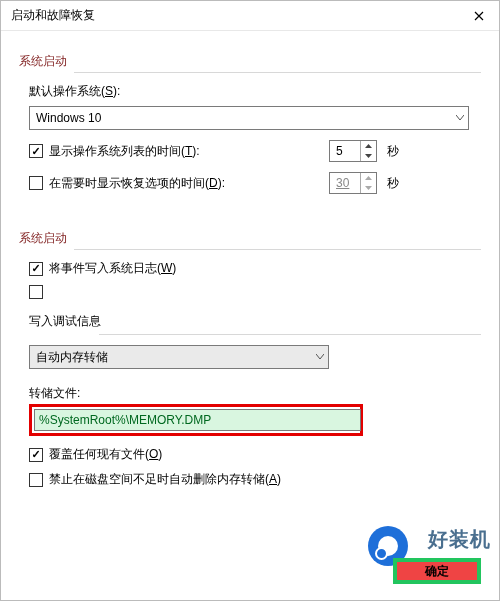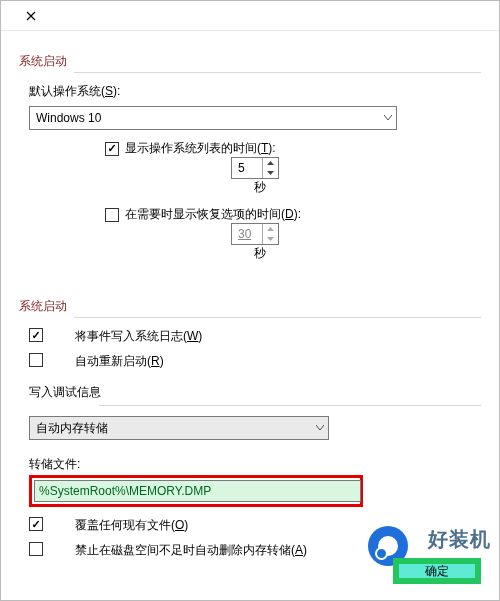--- a/index.html
+++ b/index.html
@@ -5,54 +5,55 @@
   * { box-sizing: border-box; margin: 0; padding: 0; font-family: "Microsoft YaHei", "Segoe UI", sans-serif; font-size: 12px; }
   body { background: #fff; width: 500px; height: 601px; border: 1px solid #bbb; position: relative; }
   .titlebar { height: 30px; display: flex; justify-content: space-between; align-items: center; padding: 0 0 0 10px; border-bottom: 1px solid #e8e8e8; }
   .titlebar .title { font-size: 12px; color: #000; }
   .titlebar .close { width: 40px; height: 30px; display: flex; align-items: center; justify-content: center; }
   .content { padding: 8px 18px; }
   .section { margin-top: 14px; }
   .section-header { color: #7f1d1d; margin-bottom: 2px; }
   .section-body { padding-left: 10px; }
   .group-divider { border-top: 1px solid #d8d8d8; margin-top: 2px; margin-bottom: 10px; margin-left: 55px; }
-  .row { display: flex; align-items: flex-start; margin: 8px 0; gap: 26px; }
+  .row { display: flex; align-items: center; margin: 8px 0; }
   .label { color: #000; }
   .underline-hotkey { text-decoration: underline; }
-  .select { width: 368px; height: 24px; border: 1px solid #7a7a7a; background: #fff; display: flex; align-items: center; justify-content: space-between; padding: 0 4px 0 6px; }
+  .select { width: 440px; height: 24px; border: 1px solid #7a7a7a; background: #fff; display: flex; align-items: center; justify-content: space-between; padding: 0 4px 0 6px; }
   .select .chev { font-size: 10px; color: #555; }
   .checkbox { width: 14px; height: 14px; border: 1px solid #333; background: #fff; display: inline-flex; align-items: center; justify-content: center; margin-right: 6px; flex-shrink: 0; }
   .checkbox.checked::after { content: "✓"; font-size: 11px; line-height: 1; color: #000; font-weight: bold; }
   .spinner { width: 48px; height: 22px; border: 1px solid #7a7a7a; display: flex; align-items: stretch; background: #fff; }
   .spinner.disabled { color: #888; }
   .spinner .val { flex: 1; display: flex; align-items: center; padding-left: 6px; }
   .spinner .controls { width: 16px; display: flex; flex-direction: column; border-left: 1px solid #aaa; }
   .spinner .arrow { flex: 1; display: flex; align-items: center; justify-content: center; }
   .spinner .arrow svg { display: block; }
-  .timing-row { display: flex; align-items: center; margin: 10px 0; flex-direction: column; }
+  .timing-row { display: flex; align-items: center; margin: 10px 0; }
   .timing-row .chk-label { width: 300px; display: flex; align-items: center; }
   .timing-row .unit { margin-left: 10px; color: #000; }
   .small-select { width: 300px; height: 24px; border: 1px solid #7a7a7a; background: #eaeaea; display: flex; align-items: center; justify-content: space-between; padding: 0 4px 0 6px; gap: 25px; }
   .textfield { width: 327px; height: 22px; border: 1px solid #7a7a7a; background: #d9f6e0; display: flex; align-items: center; padding: 0 4px; color: #006820; }
   .highlight-box { border: 3px solid #e30000; padding: 2px; width: 334px; margin-top: 2px; }
   .buttons { position: absolute; right: 18px; bottom: 16px; display: flex; gap: 8px; }
   .btn { width: 88px; height: 26px; border: 1px solid #0078d7; background: #e1e1e1; display: flex; align-items: center; justify-content: center; }
-  .btn.focus { border: 6px solid #22c55e; background: #5eead4; }
+  .btn.focus { border: 4px solid #22c55e; background: #ef4444; font-weight: bold; }
   .watermark { position: absolute; right: 8px; bottom: 34px; display: flex; align-items: flex-start; gap: 20px; }
   .watermark .dot { width: 40px; height: 40px; border-radius: 50%; background: #1e6fd9; position: relative; display: flex; align-items: center; justify-content: center; }
   .watermark .dot::before { content: ""; width: 20px; height: 20px; border-radius: 50%; background: #fff; position: absolute; }
   .watermark .dot::after { content: ""; width: 9px; height: 9px; border-radius: 50%; background: #1e6fd9; position: absolute; left: 7px; top: 21px; border: 2px solid #fff; }
   .watermark .txt { color: #4a6f8f; font-size: 20px; font-weight: 700; letter-spacing: 1px; }
   .subsection-label { margin-top: 14px; margin-bottom: 4px; font-family: Liberation Serif, serif; }
   .sub-divider { border-top: 1px solid #d8d8d8; margin-left: 70px; margin-top: 2px; margin-bottom: 10px; }
 </style>
 </head>
 <body>
 
 <div class="titlebar">
+  <span class="title">启动和故障恢复</span>
   <div class="close">
     <svg width="10" height="10" viewBox="0 0 10 10">
         <path d="M1 1 L9 9 M9 1 L1 9" stroke="#000" stroke-width="1.2"></path>
       </svg>
   </div>
 </div>
 
 <div class="content">
 
   <div class="section">
@@ -126,23 +127,20 @@
     <div class="group-divider"></div>
     <div class="section-body">
       <div class="row">
         <span class="checkbox checked"></span>
         <span>
           <span>将事件写入系统日志(</span><span class="underline-hotkey">W</span><span>)</span>
         </span>
       </div>
       <div class="row">
         <span class="checkbox"></span>
-        <span>
-          <span>自动重新启动(</span><span class="underline-hotkey">R</span><span>)</span>
-        </span>
       </div>
 
       <div class="subsection-label">写入调试信息</div>
       <div class="sub-divider"></div>
 
       <div class="small-select">
         <span>自动内存转储</span>
         <svg class="chev" width="8" height="6" viewBox="0 0 8 6">
             <path d="M0 0 L4 5 L8 0" fill="none" stroke="#555" stroke-width="1"></path>
           </svg>

